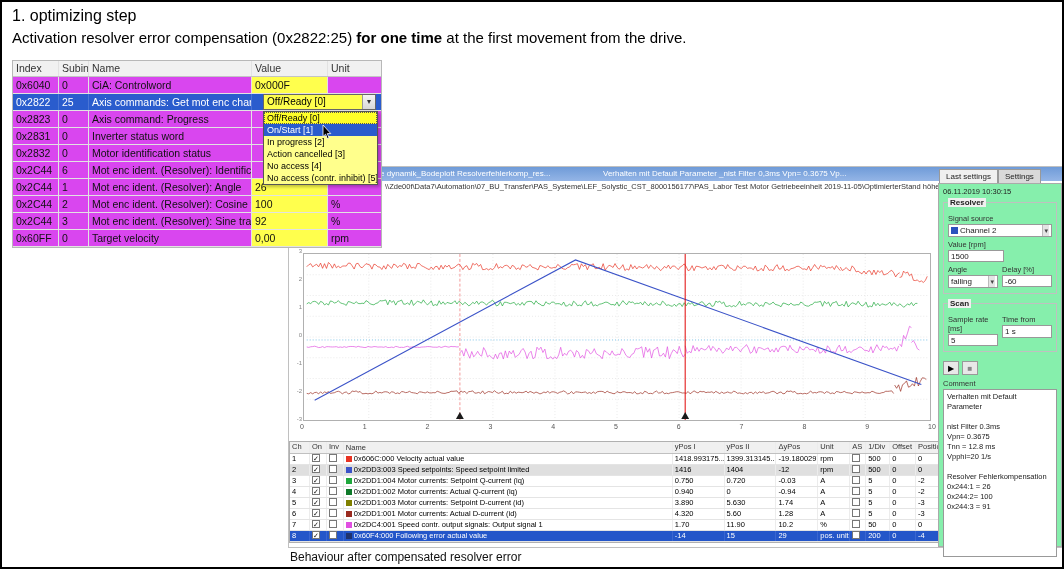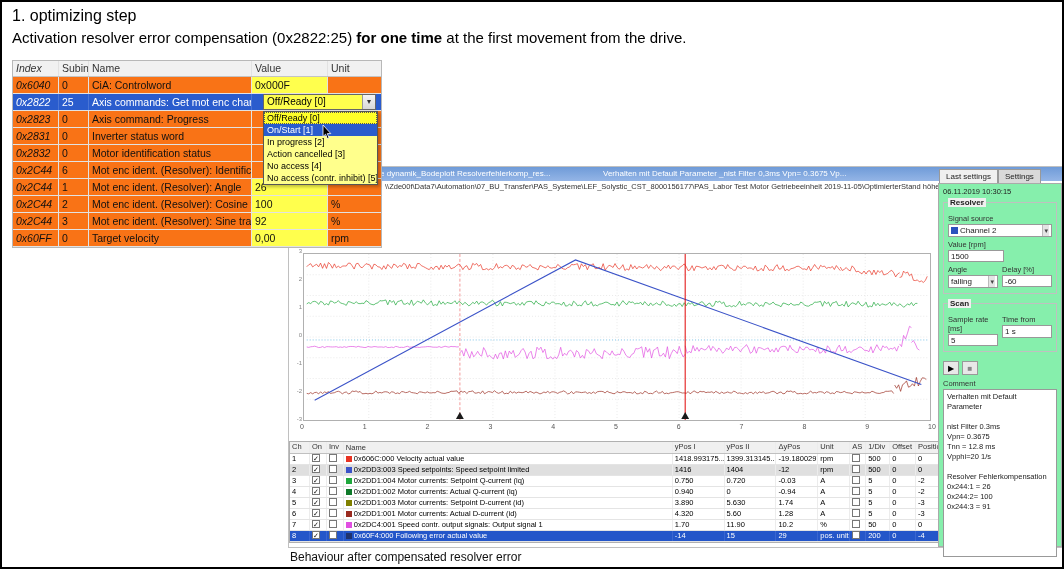--- a/index.html
+++ b/index.html
@@ -53,24 +53,24 @@
 .c-y1{width:52px;}.c-y2{width:52px;}.c-dy{width:42px;}.c-unit{width:32px;}
 .c-as{width:16px;}.c-div{width:24px;}.c-off{width:26px;}.c-pos{width:24px;border-right:none;}
 .swatch{width:6px;height:6px;display:inline-block;flex:none;}
 .cb{display:inline-block;width:8px;height:8px;border:1px solid #777;background:#fff;font-size:7px;line-height:7px;text-align:center;color:#111;}
 .chrow.sel{background:#2456c9;color:#fff;}
 .chrow.sel .cc{border-right-color:#3a66d0;}
 .chrow.act{background:#dfdfdf;}
 
 
 .ptable{position:absolute;left:10px;top:58px;width:370px;background:#fff;border:1px solid #b8b8b8;font-size:10.5px;z-index:10;}
-.prow{display:flex;height:17px;line-height:16px;border-bottom:1px solid #e2e2e2;position:relative;background:#f97316;color:#111;}
+.prow{display:flex;height:17px;line-height:16px;border-bottom:1px solid #e2e2e2;position:relative;background:#d946ef;color:#111;}
 .phead{height:16px;line-height:15px;background:#f1f1f1;border-bottom:1px solid #c4c4c4;color:#333;}
 .pc{padding:0 3px;overflow:hidden;white-space:nowrap;border-right:1px solid #e2e2e2;}
-.c-index{width:46px;font-style:italic;}.c-sub{width:30px;}.c-pname{width:163px;}.c-value{width:76px;}.c-punit{width:42px;border-right:none;}
+.c-index{width:46px;}.c-sub{width:30px;}.c-pname{width:163px;}.c-value{width:76px;}.c-punit{width:42px;border-right:none;}
 .pc.hl{background:#ffff4d;}
 .prow.sel{background:#2a5ccd;color:#fff;}
 .prow.sel .pc{border-right-color:#4a75d6;}
 .combo{position:absolute;left:250px;top:0;width:113px;height:16px;background:#ffff4d;border:1px solid #666;display:none;align-items:center;color:#000;}
 .combo-text{padding-left:3px;font-size:10px;flex:1;overflow:hidden;white-space:nowrap;}
 .combo-btn{width:13px;height:100%;background:linear-gradient(#f4f4f4,#d8d8d8);border-left:1px solid #999;text-align:center;font-size:8px;line-height:13px;color:#333;}
 .dropdown{position:absolute;left:250px;top:50px;width:115px;background:#ffff8c;border:1px solid #555;z-index:20;box-shadow:2px 2px 3px rgba(0,0,0,.25);}
 .opt{height:12px;line-height:12px;font-size:9px;padding:0 3px;white-space:nowrap;overflow:hidden;color:#000;}
 .opt.cur{background:#ffff29;outline:1px dotted #555;outline-offset:-1px;}
 .opt.hov{background:#2a5ccd;color:#fff;}

